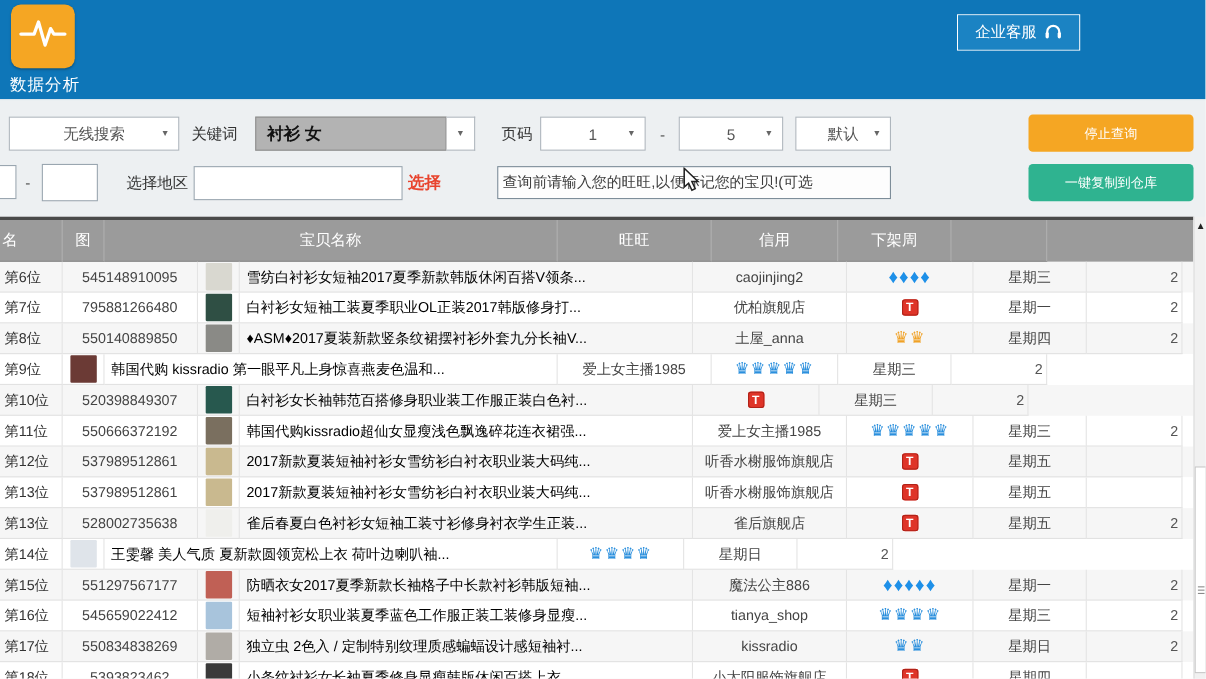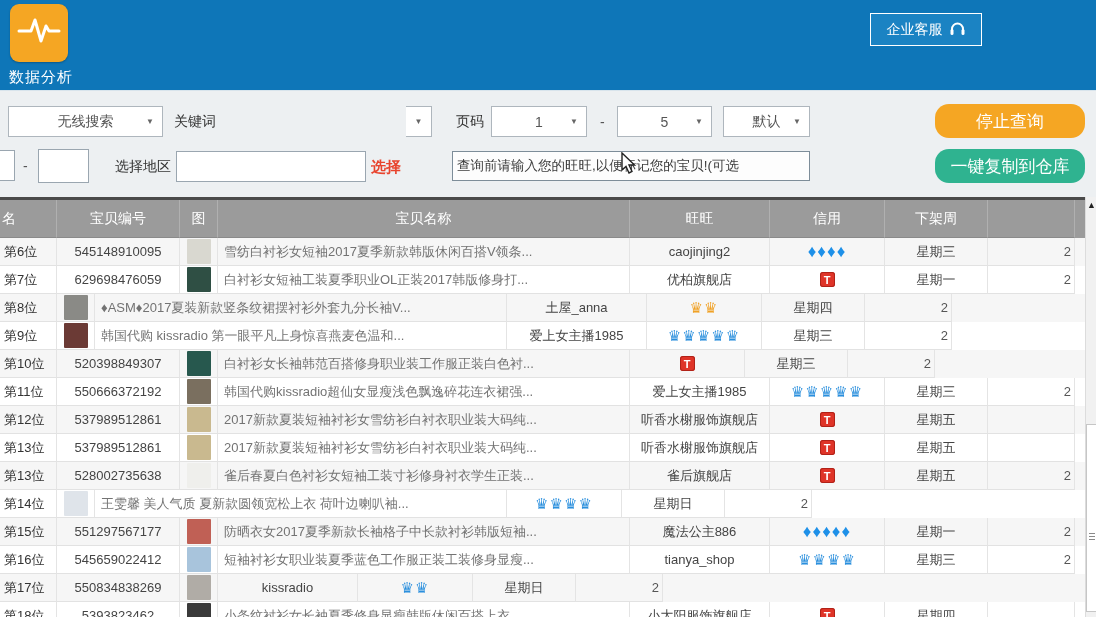--- a/index.html
+++ b/index.html
@@ -19,35 +19,35 @@
   .controls { position:absolute; left:0; top:90px; width:1096px; height:107px; background:#edf0f2; border-top:1px solid #d8e4ec; }
   .lbl { position:absolute; font-size:14px; color:#333; line-height:31px; white-space:nowrap; }
   .sel { position:absolute; height:31px; background:#fff; border:1px solid #aeb6bd; display:flex; align-items:center; justify-content:center; font-size:14px; color:#555; }
   .sel .car { position:absolute; right:8px; font-size:8px; color:#666; }
   .combo-val { position:absolute; height:31px; background:#b3b3b3; border:1px solid #8f8f8f; color:#111; font-weight:bold; font-size:15px; display:flex; align-items:center; padding-left:10px; }
   .combo-arrow { position:absolute; height:31px; width:26px; background:#fff; border:1px solid #aeb6bd; border-left:none; display:flex; align-items:center; justify-content:center; font-size:8px; color:#666; }
   .inp { position:absolute; height:31px; background:#fff; border:1px solid #9aa6b0; }
   .dash { position:absolute; font-size:14px; color:#555; line-height:33px; }
   .link-red { position:absolute; color:#e8442e; font-weight:bold; font-size:15px; line-height:33px; cursor:pointer; }
   .wang-inp { position:absolute; height:30px; background:#fdfdfd; border:1px solid #7d8d99; color:#3c3c3c; font-size:13.5px; line-height:28px; padding-left:4px; white-space:nowrap; overflow:hidden; }
-  .bigbtn { position:absolute; width:150px; height:34px; border:none; border-radius:14px; color:#fff; font-size:17px; display:flex; align-items:center; justify-content:center; cursor:pointer; font-family:inherit; }
+  .bigbtn { position:absolute; width:150px; height:34px; border:none; border-radius:4px; color:#fff; font-size:12px; display:flex; align-items:center; justify-content:center; cursor:pointer; font-family:inherit; }
   .btn-stop { background:#f5a623; }
   .btn-copy { background:#2fb390; }
 
   
   .tablewrap { position:absolute; left:0; top:197px; width:1085px; height:420px; border-top:3px solid #4a4a4a; background:#fff; overflow:hidden; }
   .thead { display:flex; height:38px; background:#9b9b9b; }
   .th { color:#ffffff; font-size:14px; display:flex; align-items:center; justify-content:center; border-right:1px solid #b0b0b0; border-bottom:1px solid #8a8a8a; overflow:hidden; white-space:nowrap; }
   .th:first-child { justify-content:flex-start; padding-left:2px; }
   .trow { display:flex; height:28px; background:#ffffff; }
   .trow.odd { background:#f6f6f6; }
   .c { border-right:1px solid #e4e4e4; border-bottom:1px solid #e2e2e2; display:flex; align-items:center; overflow:hidden; white-space:nowrap; font-size:13px; color:#444; }
   .c.center { justify-content:center; }
   .c.rank { padding-left:4px; color:#333; }
-  .c.name { padding-left:6px; color:#737373; }
+  .c.name { padding-left:6px; color:#000000; }
   .c.date { justify-content:flex-end; padding-right:3px; color:#555; }
   .thumb { width:24px; height:25px; border-radius:1px; }
   .ic-d { font-size:17px; line-height:1; letter-spacing:1px; }
   .ic-c { font-size:15px; line-height:1; letter-spacing:1px; }
   .tmall { width:15px; height:15px; background:#df3428; border-radius:3px; color:#fff; font-size:11px; font-weight:bold; display:inline-flex; align-items:center; justify-content:center; box-shadow:inset 0 0 0 1px #b02218; }
 
   
   .vscroll { position:absolute; left:1085px; top:197px; width:11px; height:420px; background:#f1f1f1; border-left:1px solid #dcdcdc; }
   .vs-up { position:absolute; left:1px; top:4px; width:9px; height:9px; color:#222; font-size:9px; line-height:9px; text-align:center; }
   .vs-thumb { position:absolute; left:0px; top:227px; width:11px; height:188px; background:#ffffff; border:1px solid #c6c6c6; }
@@ -84,20 +84,23 @@
     </div>
   </div>
 
   <div class="controls">
 
     <div class="sel" style="left:8px; top:15px; width:155px;">
       <span>无线搜索</span>
       <span class="car">▼</span>
     </div>
     <div class="lbl" style="left:174px; top:15px;">关键词</div>
+    <div class="combo-val" style="left:232px; top:15px; width:174px;">
+      <span>衬衫 女</span>
+    </div>
     <div class="combo-arrow" style="left:406px; top:15px;">
       <span>▼</span>
     </div>
     <div class="lbl" style="left:456px; top:15px;">页码</div>
     <div class="sel" style="left:491px; top:15px; width:96px;">
       <span>1</span>
       <span class="car">▼</span>
     </div>
     <div class="dash" style="left:600px; top:15px;">-</div>
     <div class="sel" style="left:617px; top:15px; width:95px;">
@@ -116,21 +119,20 @@
     <div class="lbl" style="left:115px; top:60px;">选择地区</div>
     <div class="inp" style="left:176px; top:60px; width:190px;"></div>
     <div class="link-red" style="left:371px; top:59px;">选择</div>
     <div class="wang-inp" style="left:452px; top:60px; width:358px;">查询前请输入您的旺旺,以便标记您的宝贝!(可选</div>
     <button class="bigbtn btn-copy" style="left:935px; top:58px;">一键复制到仓库</button>
   </div>
 
   <div class="tablewrap">
     <div class="thead">
         <div class="th" style="width: 57px;">名</div>
-        <div class="th" style="width: 123px;">宝贝编号</div>
         <div class="th" style="width: 38px;">图</div>
         <div class="th" style="width: 412px;">宝贝名称</div>
         <div class="th" style="width: 140px;">旺旺</div>
         <div class="th" style="width: 115px;">信用</div>
         <div class="th" style="width: 103px;">下架周</div>
         <div class="th" style="width: 87px;"></div>
       </div>
     <div>
         <div class="trow odd">
           <div class="c rank" style="width:57px">第6位</div>
@@ -144,34 +146,35 @@
             <span class="ic-d" style="color:#1e90e8">♦</span>
             <span class="ic-d" style="color:#1e90e8">♦</span>
             <span class="ic-d" style="color:#1e90e8">♦</span>
             <span class="ic-d" style="color:#1e90e8">♦</span>
           </div>
           <div class="c center" style="width:103px">星期三</div>
           <div class="c date" style="width:87px">2</div>
         </div>
         <div class="trow">
           <div class="c rank" style="width:57px">第7位</div>
-          <div class="c center" style="width:123px">629698476059</div>
+          <div class="c center" style="width:123px">795881266480</div>
           <div class="c center" style="width:38px">
             <span class="thumb" style="background:#2f4f44"></span>
           </div>
           <div class="c name" style="width:412px">白衬衫女短袖工装夏季职业OL正装2017韩版修身打...</div>
           <div class="c center" style="width:140px">优柏旗舰店</div>
           <div class="c center" style="width:115px">
             <span class="tmall">T</span>
           </div>
           <div class="c center" style="width:103px">星期一</div>
           <div class="c date" style="width:87px">2</div>
         </div>
         <div class="trow odd">
           <div class="c rank" style="width:57px">第8位</div>
+          <div class="c center" style="width:123px">550140889850</div>
           <div class="c center" style="width:38px">
             <span class="thumb" style="background:#8a8a86"></span>
           </div>
           <div class="c name" style="width:412px">♦ASM♦2017夏装新款竖条纹裙摆衬衫外套九分长袖V...</div>
           <div class="c center" style="width:140px">土屋_anna</div>
           <div class="c center" style="width:115px">
             <span class="ic-c" style="color:#f0a125">♛</span>
             <span class="ic-c" style="color:#f0a125">♛</span>
           </div>
           <div class="c center" style="width:103px">星期四</div>
@@ -316,20 +319,21 @@
           </div>
           <div class="c center" style="width:103px">星期三</div>
           <div class="c date" style="width:87px">2</div>
         </div>
         <div class="trow odd">
           <div class="c rank" style="width:57px">第17位</div>
           <div class="c center" style="width:123px">550834838269</div>
           <div class="c center" style="width:38px">
             <span class="thumb" style="background:#b0aca6"></span>
           </div>
+          <div class="c name" style="width:412px">独立虫 2色入 / 定制特别纹理质感蝙蝠设计感短袖衬...</div>
           <div class="c center" style="width:140px">kissradio</div>
           <div class="c center" style="width:115px">
             <span class="ic-c" style="color:#2a8fdd">♛</span>
             <span class="ic-c" style="color:#2a8fdd">♛</span>
           </div>
           <div class="c center" style="width:103px">星期日</div>
           <div class="c date" style="width:87px">2</div>
         </div>
         <div class="trow">
           <div class="c rank" style="width:57px">第18位</div>

